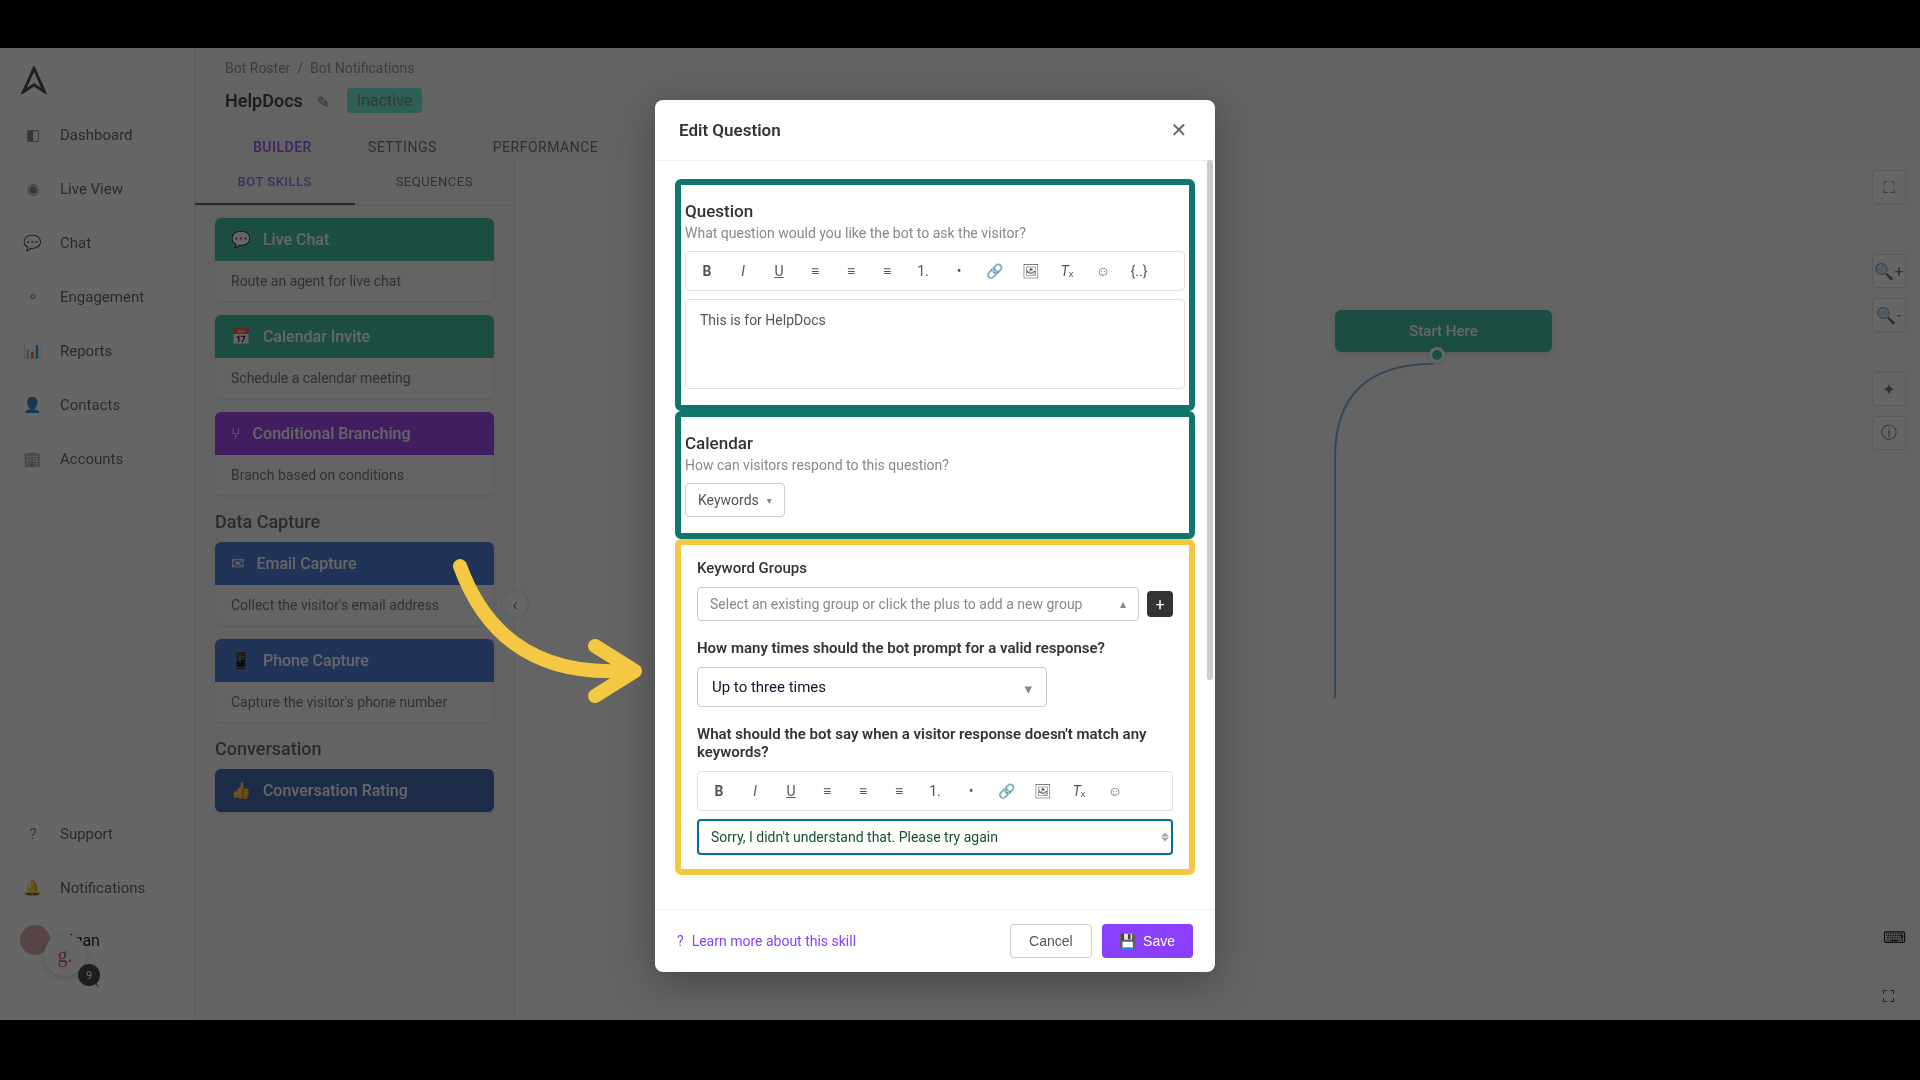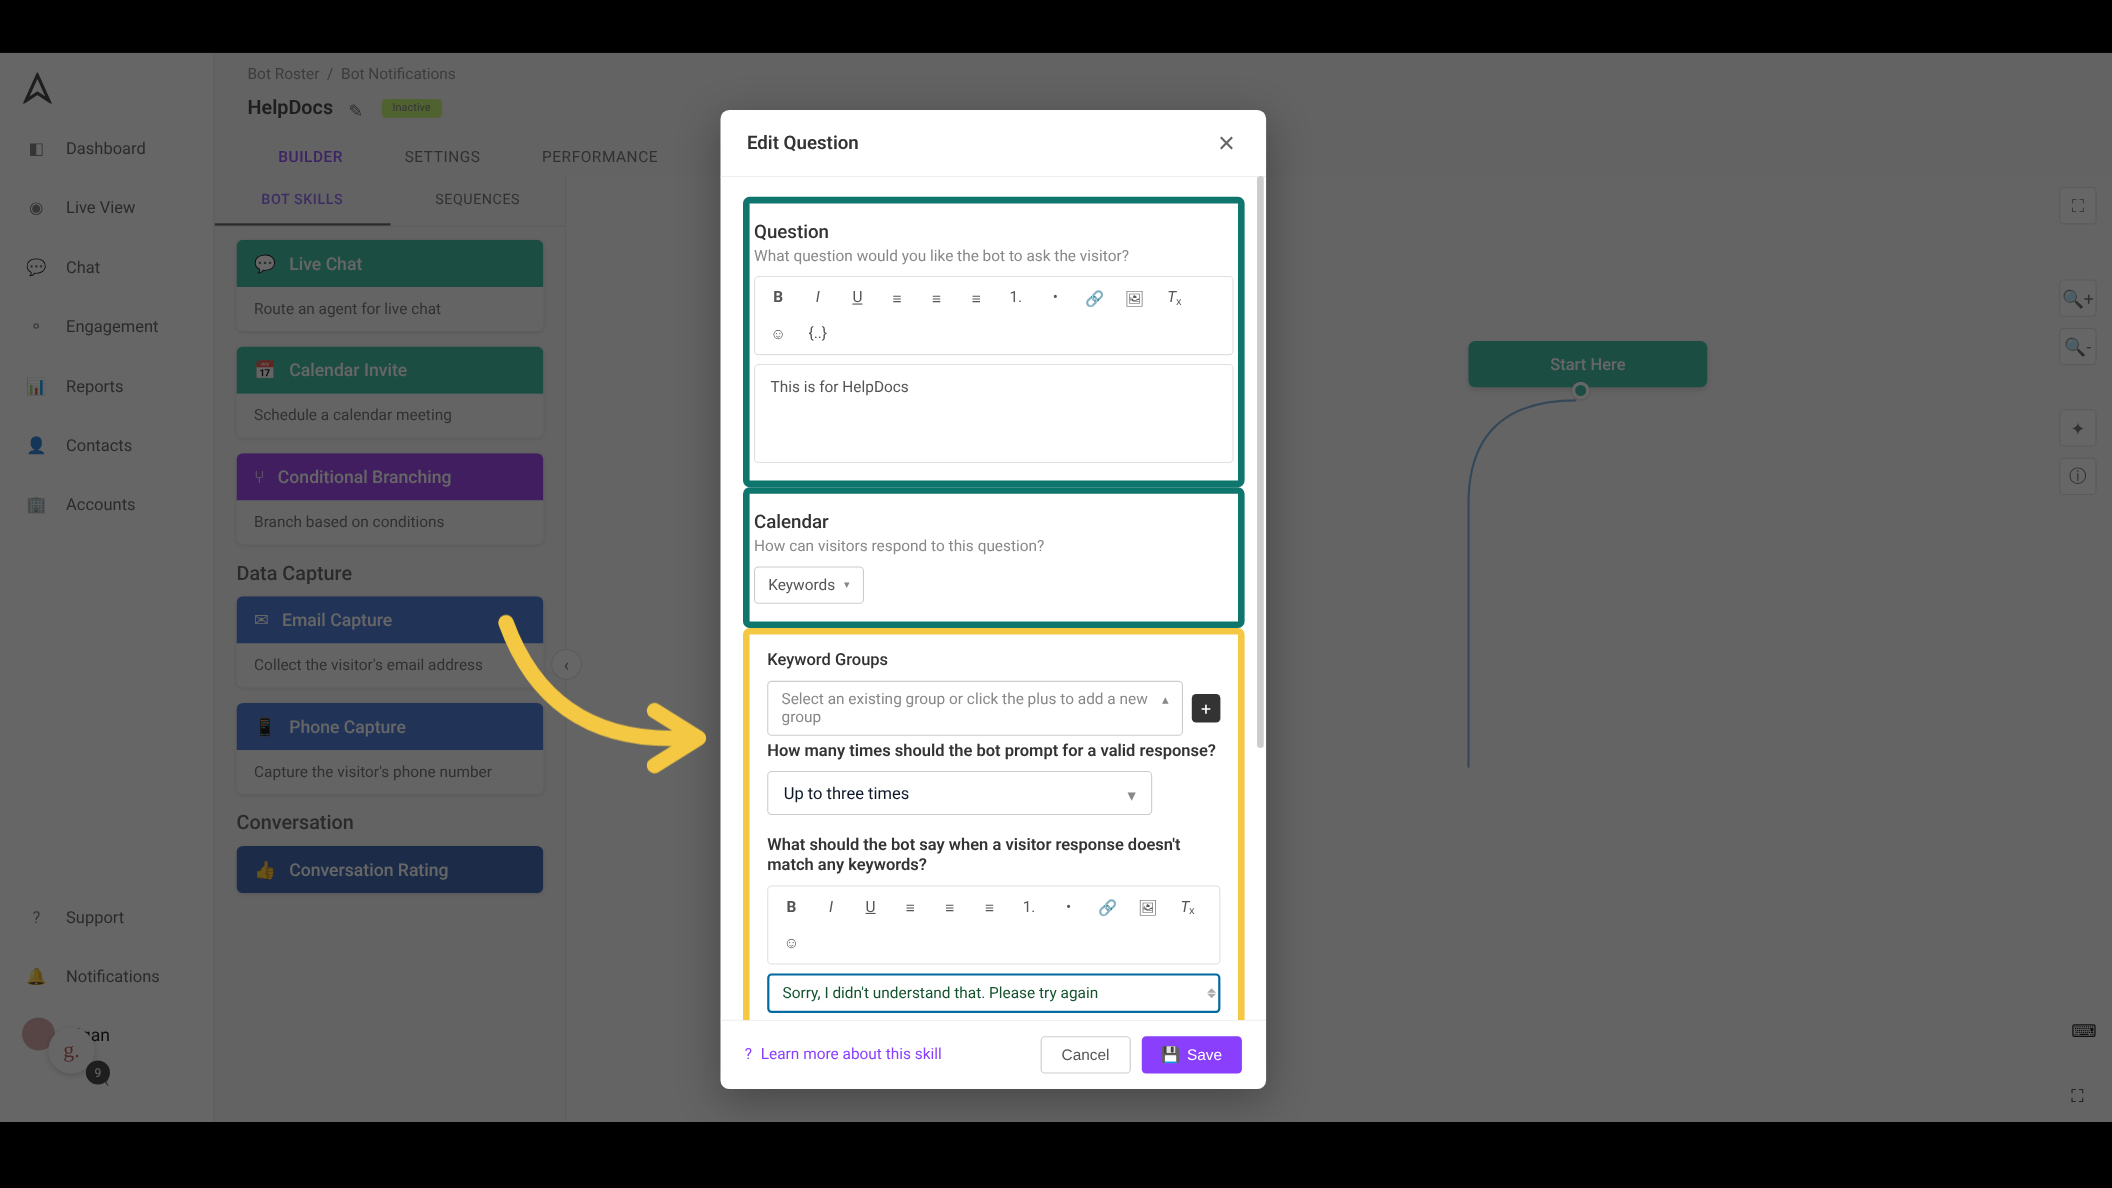--- a/index.html
+++ b/index.html
@@ -23,21 +23,21 @@
 .g-count { position: absolute; bottom: 34px; left: 78px; width: 22px; height: 22px; border-radius: 50%; background: #333; color: #fff; font-size: 11px; display: flex; align-items: center; justify-content: center; }
 
 
 .main { position: absolute; left: 195px; top: 0; right: 0; height: 100%; }
 .header-row { padding: 12px 30px 4px; display: flex; align-items: center; justify-content: space-between; }
 .breadcrumb { color: #888; font-size: 14px; }
 .breadcrumb a { color: #888; text-decoration: none; }
 .title-row { padding: 8px 30px 14px; display: flex; align-items: center; gap: 14px; }
 .title-row h2 { font-size: 18px; font-weight: 600; color: #333; }
 .edit-icon { width: 16px; height: 16px; color: #666; }
-.inactive-badge { background: #bef264; color: #777; font-size: 10px; padding: 3px 10px; border-radius: 4px; text-align: center; }
+.inactive-badge { background: #5eead4; color: #777; font-size: 16px; padding: 3px 10px; border-radius: 4px; text-align: center; }
 .header-actions { display: flex; gap: 28px; align-items: center; color: #555; font-size: 13px; font-weight: 500; position: absolute; right: 30px; top: 140px; }
 .header-actions .action { display: flex; align-items: center; gap: 6px; cursor: pointer; }
 
 
 .tabs { display: flex; border-bottom: 1px solid #e0e0e0; padding: 0 30px; }
 .tab { padding: 12px 28px; font-size: 14px; color: #666; cursor: pointer; letter-spacing: 0.5px; }
 .tab.active { color: #8a3ffc; border-bottom: 3px solid #8a3ffc; font-weight: 500; }
 
 
 .workspace { position: absolute; top: 112px; left: 0; right: 0; bottom: 0; display: flex; }
@@ -63,36 +63,36 @@
 .canvas-controls-right .cbtn { width: 34px; height: 34px; background: #fff; border: 1px solid #ddd; border-radius: 4px; display: flex; align-items: center; justify-content: center; color: #666; cursor: pointer; }
 .start-node { position: absolute; top: 150px; left: 820px; width: 217px; height: 42px; background: #2db89a; color: #fff; border-radius: 6px; display: flex; align-items: center; justify-content: center; font-size: 15px; font-weight: 500; box-shadow: 0 2px 6px rgba(0,0,0,0.15); }
 .start-dot { position: absolute; top: 187px; left: 914px; width: 16px; height: 16px; background: #2db89a; border: 3px solid #fff; border-radius: 50%; box-shadow: 0 1px 3px rgba(0,0,0,0.2); }
 .flow-line { position: absolute; top: 198px; left: 810px; width: 110px; height: 340px; }
 .collapse-handle { position: absolute; left: -14px; top: 50%; width: 28px; height: 28px; background: #fff; border: 1px solid #ddd; border-radius: 50%; display: flex; align-items: center; justify-content: center; color: #666; cursor: pointer; }
 
 
 .overlay { position: absolute; inset: 0; background: rgba(20,20,20,0.65); z-index: 50; }
 
 
-.modal { position: absolute; top: 52px; left: 655px; width: 496px; max-height: 890px; background: #fff; border-radius: 8px; box-shadow: 0 10px 40px rgba(0,0,0,0.3); z-index: 60; display: flex; flex-direction: column; overflow: hidden; }
+.modal { position: absolute; top: 52px; left: 655px; width: 560px; max-height: 890px; background: #fff; border-radius: 8px; box-shadow: 0 10px 40px rgba(0,0,0,0.3); z-index: 60; display: flex; flex-direction: column; overflow: hidden; }
 .modal-header { padding: 18px 24px; border-bottom: 1px solid #eee; display: flex; justify-content: space-between; align-items: center; }
 .modal-header h3 { font-size: 17px; font-weight: 600; color: #333; }
 .modal-close { width: 24px; height: 24px; color: #666; cursor: pointer; display: flex; align-items: center; justify-content: center; font-size: 20px; }
 .modal-body { flex: 1; overflow-y: auto; padding: 18px 20px; }
 .section { border: 6px solid #0f766e; border-radius: 6px; padding: 16px 4px; margin-bottom: 0; }
 .section-label { font-size: 17px; color: #333; font-weight: 500; }
 .section-sub { font-size: 14px; color: #888; margin-top: 4px; margin-bottom: 10px; }
 .toolbar { display: flex; gap: 2px; margin-bottom: 8px; flex-wrap: wrap; border: 1px solid #e0e0e0; border-radius: 4px; padding: 4px; }
 .tbtn { width: 34px; height: 30px; display: flex; align-items: center; justify-content: center; color: #555; cursor: pointer; border-radius: 3px; font-size: 14px; }
 .editor { border: 1px solid #e0e0e0; border-radius: 4px; padding: 12px 14px; min-height: 90px; font-size: 14px; color: #555; }
 .dropdown { border: 1px solid #ccc; border-radius: 4px; padding: 8px 12px; font-size: 14px; color: #555; display: inline-flex; align-items: center; gap: 8px; cursor: pointer; background: #fff; }
 .dropdown::after { content: '▾'; font-size: 10px; color: #888; }
 .highlight-section { border: 6px solid #f4c842; border-radius: 6px; padding: 14px 16px; margin-bottom: 16px; background: #fff; }
 .hs-label { font-size: 15px; color: #333; font-weight: 500; margin-bottom: 10px; }
-.kg-row { display: flex; gap: 8px; align-items: center; margin-bottom: 4px; }
+.kg-row { display: flex; gap: 8px; align-items: center; margin-bottom: 18px; }
 .kg-select { flex: 1; border: 1px solid #ccc; border-radius: 4px; padding: 8px 12px; color: #888; font-size: 14px; position: relative; }
 .kg-select::after { content: '▴'; position: absolute; right: 12px; top: 9px; font-size: 12px; }
 .kg-add { width: 26px; height: 26px; background: #333; color: #fff; border-radius: 4px; display: flex; align-items: center; justify-content: center; font-size: 16px; cursor: pointer; }
 .question-text { font-size: 15px; color: #333; font-weight: 600; margin-bottom: 10px; }
 .prompt-select { width: 350px; border: 1px solid #ccc; border-radius: 4px; padding: 10px 14px; color: #0f172a; font-size: 15px; margin-bottom: 18px; position: relative; cursor: pointer; }
 .prompt-select::after { content: '▾'; position: absolute; right: 14px; top: 12px; color: #888; }
 .small-editor { border: 2px solid #0369a1; border-radius: 4px; padding: 8px 12px; min-height: 36px; font-size: 14px; color: #14532d; position: relative; }
 .resize-handle { position: absolute; right: 2px; top: 50%; transform: translateY(-50%); display: flex; flex-direction: column; gap: 1px; }
 .resize-handle span { width: 0; height: 0; border-left: 4px solid transparent; border-right: 4px solid transparent; }
 .resize-handle .up { border-bottom: 4px solid #aaa; }

